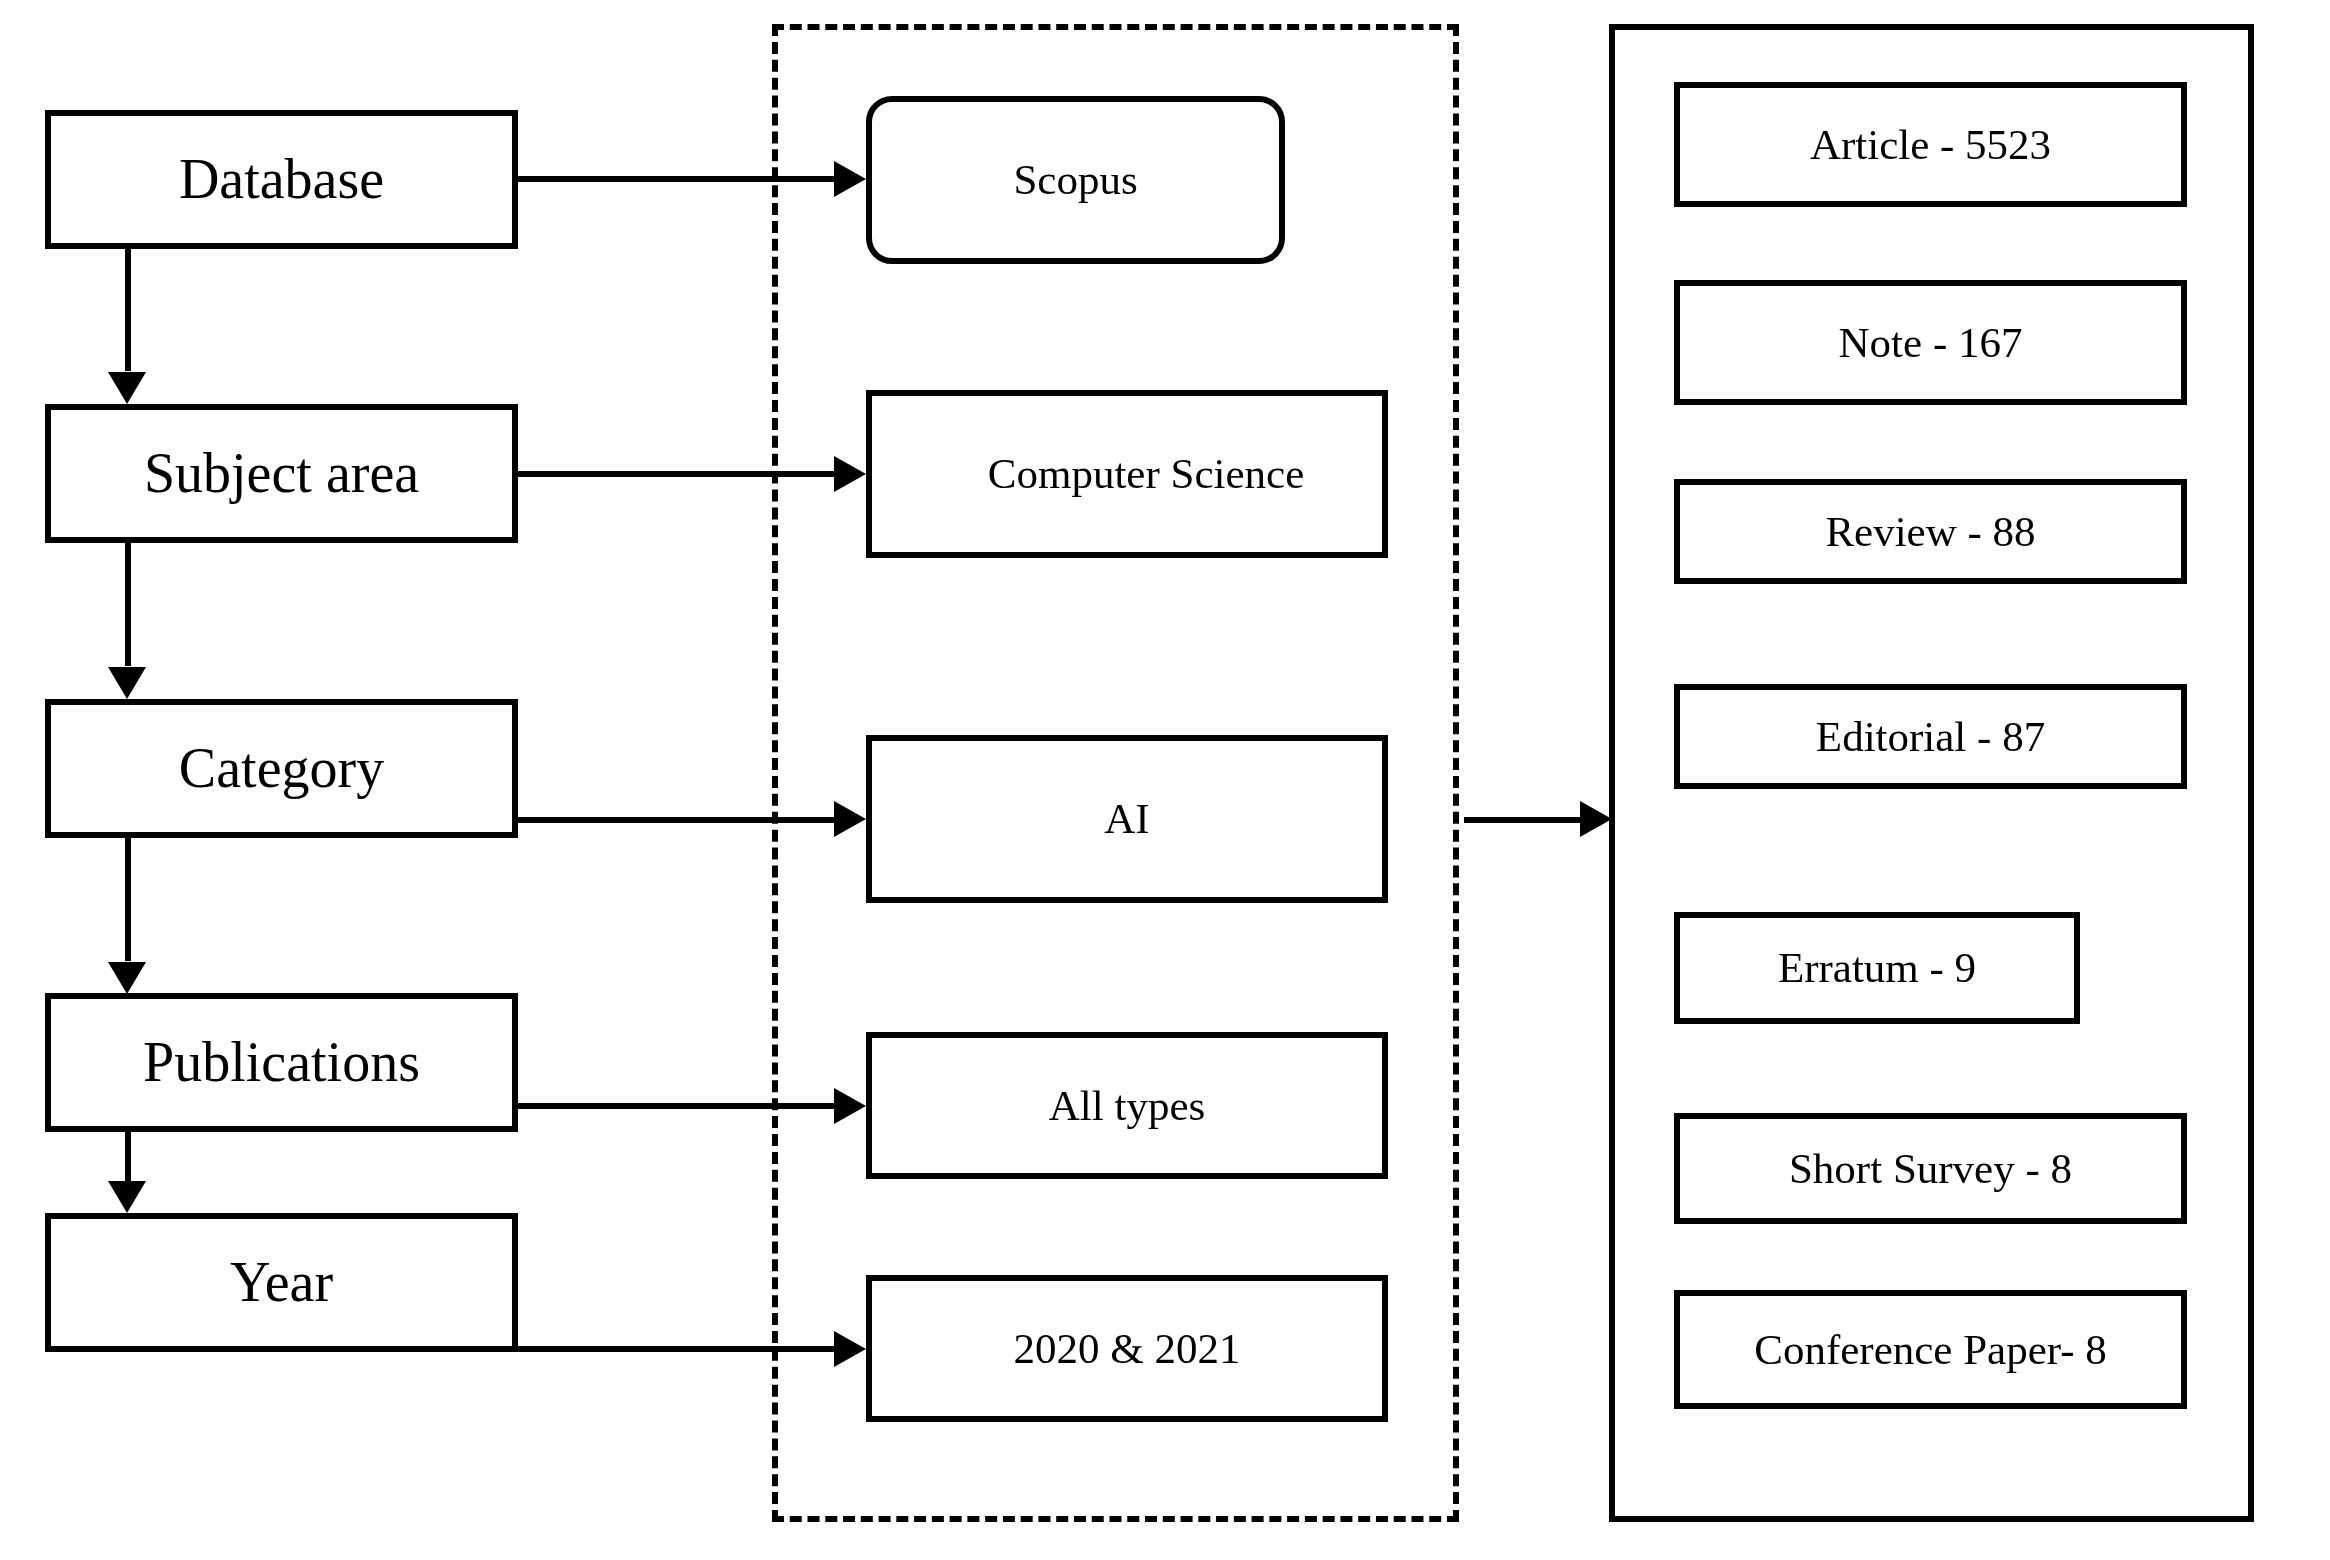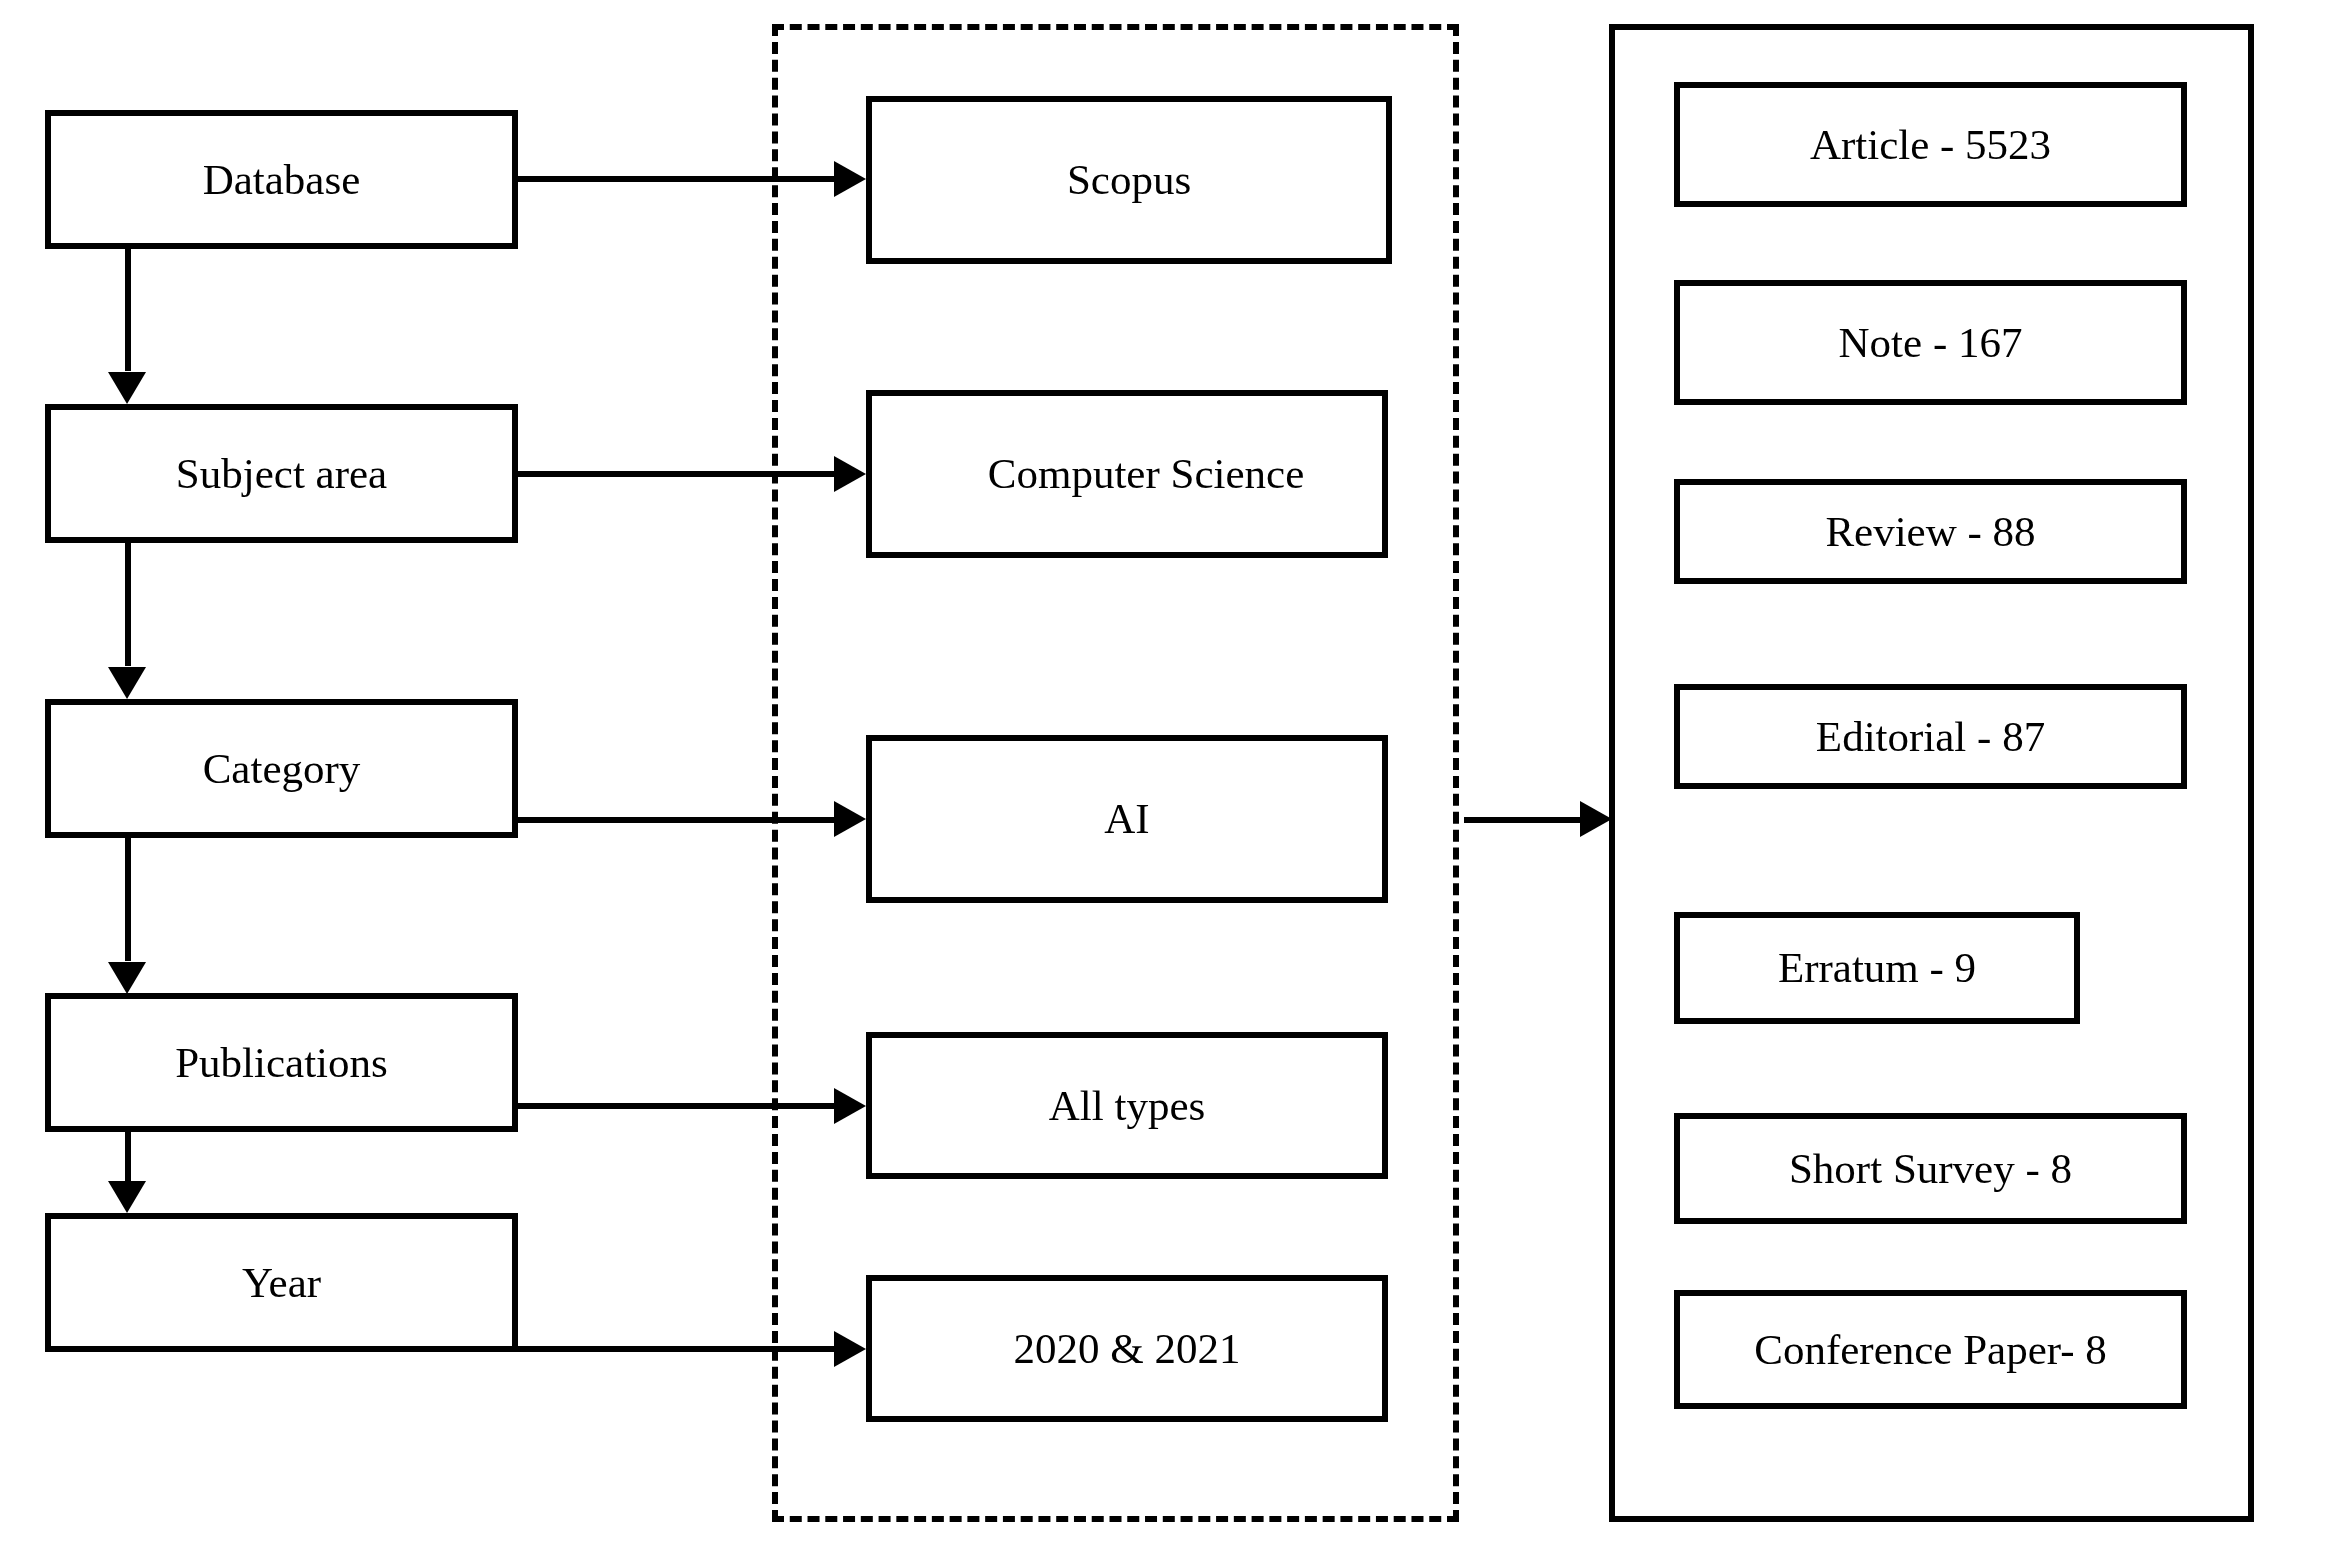--- a/index.html
+++ b/index.html
@@ -26,21 +26,21 @@
     justify-content: center;
     color: #000000;
     line-height: 1.1;
     text-align: center;
   }
   .box .lbl {
     display: block;
     white-space: nowrap;
   }
   
-  .stage-box { font-size: 43px; }
+  .stage-box { font-size: 56px; }
   
   .value-box { font-size: 43px; }
   
   .result-box { font-size: 43px; border-width: 6.2px; }
 
   
   .dashed-group {
     position: absolute;
     box-sizing: border-box;
     border: 6.2px dashed #000000;
@@ -115,21 +115,21 @@
   <div class="v-head" style="left:108px; top:667px;"></div>
 
   <div class="v-conn" style="left:125px; top:838px; height:123px;"></div>
   <div class="v-head" style="left:108px; top:962px;"></div>
 
   <div class="v-conn" style="left:125px; top:1132px; height:49px;"></div>
   <div class="v-head" style="left:108px; top:1181px;"></div>
 
   <div class="dashed-group" style="left:772px; top:24px; width:687px; height:1498px;"></div>
 
-  <div class="box value-box" style="left:866px; top:96px; width:526px; height:168px;">
+  <div class="box value-box" style="left:866px; top:96px; width:419px; height:168px;border-radius:26px;">
     <span class="lbl">Scopus</span>
   </div>
 
   <div class="box value-box" style="left:866px; top:390px; width:522px; height:168px;padding-left:38px;">
     <span class="lbl">Computer Science</span>
   </div>
 
   <div class="box value-box" style="left:866px; top:735px; width:522px; height:168px;">
     <span class="lbl">AI</span>
   </div>

